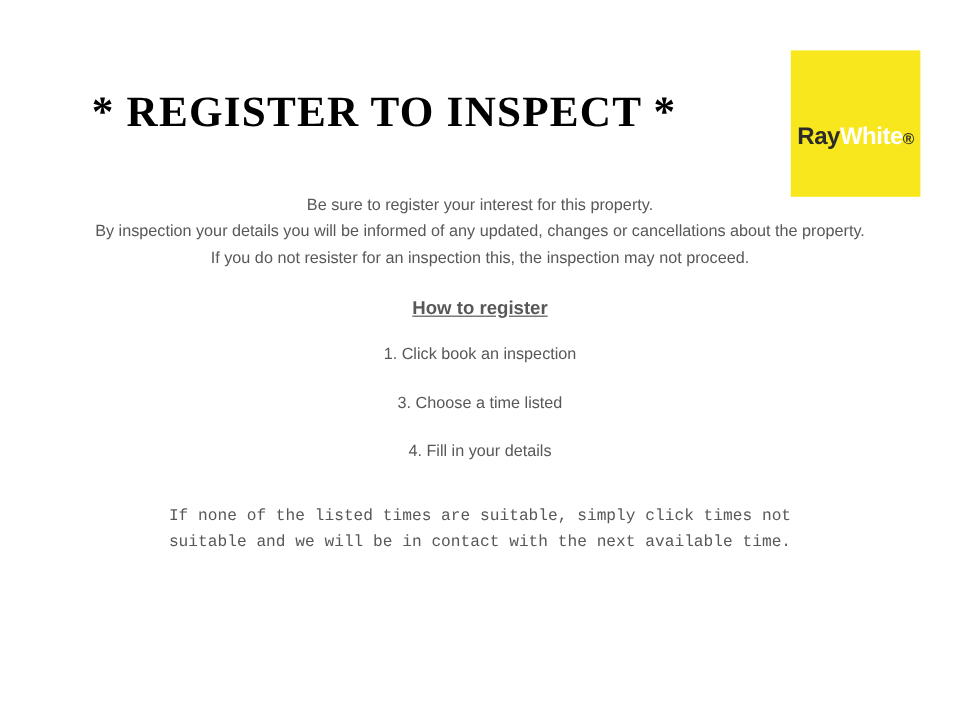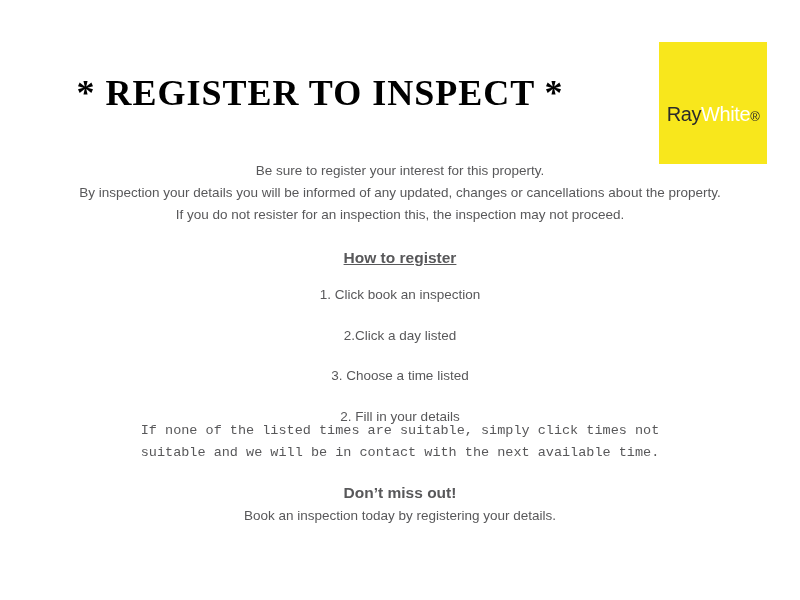--- a/index.html
+++ b/index.html
@@ -28,21 +28,21 @@
     height: 122px;
     background: #f8e71c;
     display: flex;
     align-items: flex-end;
     justify-content: center;
     padding-bottom: 0;
     box-sizing: border-box;
   }
   .brand-logo-text {
     font-family: "Liberation Sans", sans-serif;
-    font-weight: normal;
+    font-weight: bold;
     font-size: 20px;
     letter-spacing: -0.4px;
     color: #2b2b2b;
     margin-bottom: 38px;
     white-space: nowrap;
   }
   .brand-logo-text .ray {
     color: #2b2b2b;
   }
   .brand-logo-text .white {
@@ -151,29 +151,24 @@
   <div class="intro">
     <p>Be sure to register your interest for this property.</p>
     <p>By inspection your details you will be informed of any updated, changes or cancellations about the property.</p>
     <p>If you do not resister for an inspection this, the inspection may not proceed.</p>
   </div>
 
   <div class="howto">
     <div class="howto-title">How to register</div>
     <ul class="howto-steps">
       <li>1. Click book an inspection</li>
-      <li>2.Click a day listed</li>
       <li>3. Choose a time listed</li>
-      <li>2. Fill in your details</li>
+      <li>4. Fill in your details</li>
     </ul>
   </div>
 
   <div class="fallback">
     <p>If none of the listed times are suitable, simply click times not</p>
     <p>suitable and we will be in contact with the next available time.</p>
   </div>
 
-  <div class="closing">
-    <div class="closing-title">Don’t miss out!</div>
-    <div class="closing-sub">Book an inspection today by registering your details.</div>
-  </div>
 
 </div>
 
 </body></html>

